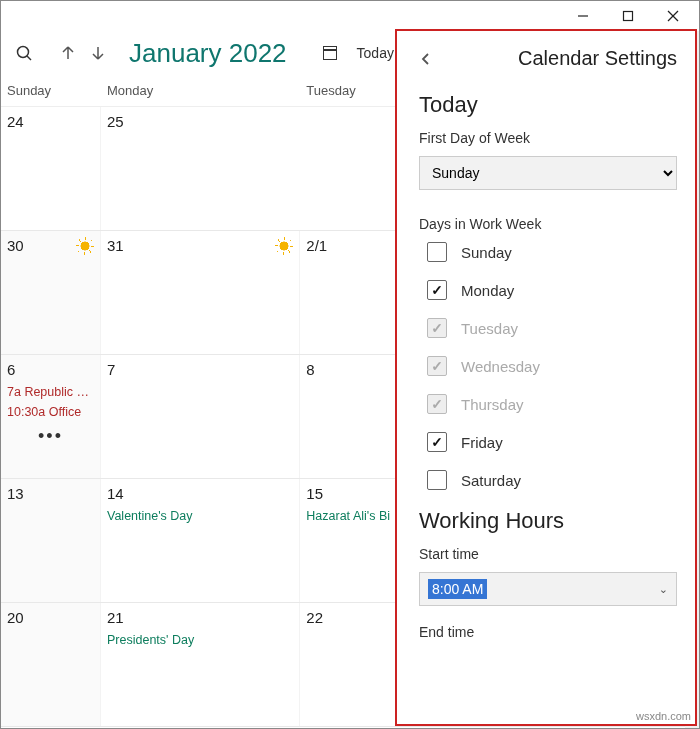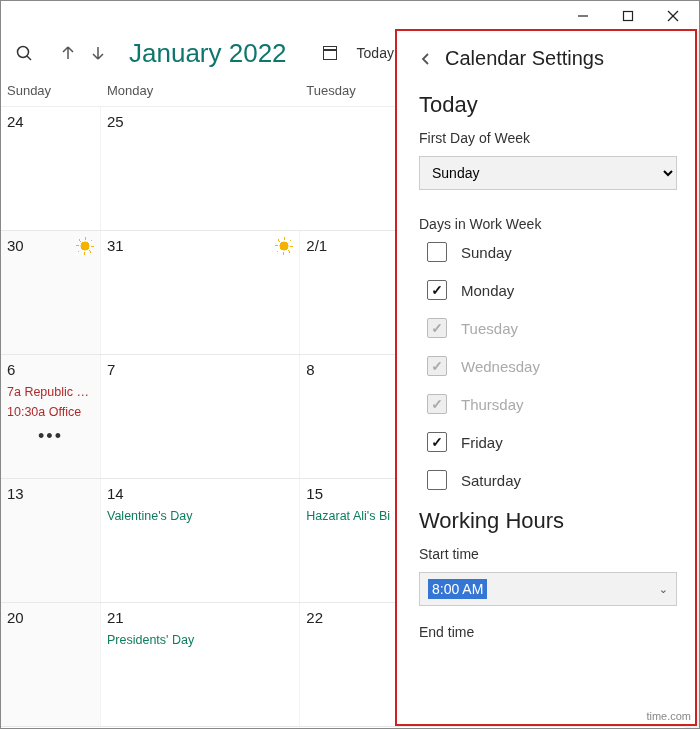--- a/index.html
+++ b/index.html
@@ -24,21 +24,21 @@
     .day.weekend-col { background: #fafafa; }
     .evt { font-size: 12.5px; line-height: 1.6; overflow: hidden; white-space: nowrap; text-overflow: ellipsis; }
     .evt-teal { color: #0d7d5d; font-weight: 500; }
     .evt-red { color: #b02a2a; font-weight: 500; }
     .sun-icon { display: inline-block; width: 18px; height: 18px; background: radial-gradient(circle, #f5b301 35%, transparent 36%); position: relative; float: right; }
     .sun-icon::before, .sun-icon::after { content: ""; position: absolute; inset: 0; background: repeating-conic-gradient(#f5b301 0 5deg, transparent 5deg 45deg); border-radius: 50%; mask: radial-gradient(circle, transparent 45%, #000 46%, #000 70%, transparent 71%); -webkit-mask: radial-gradient(circle, transparent 45%, #000 46%, #000 70%, transparent 71%); }
     .more-dots { font-size: 18px; letter-spacing: 2px; color: #333; text-align: center; margin-top: 4px; }
 
     
     .settings-panel { position: absolute; top: 28px; right: 2px; bottom: 2px; width: 302px; background: #fff; border: 2px solid #c22; padding: 12px 18px 0 22px; overflow-y: auto; }
-    .panel-header { display: flex; align-items: center; gap: 12px; margin-bottom: 22px; margin-top: 4px; }
+    .panel-header { display: flex; align-items: center; gap: 12px; margin-bottom: 22px; margin-top: 4px; justify-content: space-between; }
     .panel-header .back { font-size: 18px; color: #555; cursor: pointer; }
     .panel-header .title { font-size: 20px; color: #222; }
     .section-h { font-size: 22px; color: #222; margin: 8px 0 12px; font-weight: 400; }
     .field-label { font-size: 14px; color: #333; margin: 8px 0 10px; }
     .sel { width: 100%; height: 34px; border: 1px solid #ccc; background: #f2f2f2; font-size: 14px; padding: 0 8px; margin-bottom: 18px; cursor: pointer; }
     .chk-row { display: flex; align-items: center; gap: 14px; margin: 10px 0 18px 8px; }
     .chk { width: 20px; height: 20px; border: 1.5px solid #666; border-radius: 2px; display: flex; align-items: center; justify-content: center; font-size: 14px; cursor: pointer; }
     .chk.checked::after { content: "✓"; color: #111; font-weight: bold; }
     .chk.disabled { border-color: #bbb; background: #eee; cursor: default; }
     .chk.disabled.checked::after { color: #aaa; }
@@ -241,14 +241,14 @@
 
     <div class="section-h">Working Hours</div>
     <div class="field-label">Start time</div>
     <div class="sel" style="display:flex;align-items:center;justify-content:space-between;padding:0 8px;">
       <span class="sel-highlight">8:00 AM</span>
       <span style="font-size:11px;color:#555;">⌄</span>
     </div>
     <div class="field-label">End time</div>
   </div>
 
-  <div class="watermark">time.com</div>
+  <div class="watermark">wsxdn.com</div>
 </div>
 
 </body></html>

